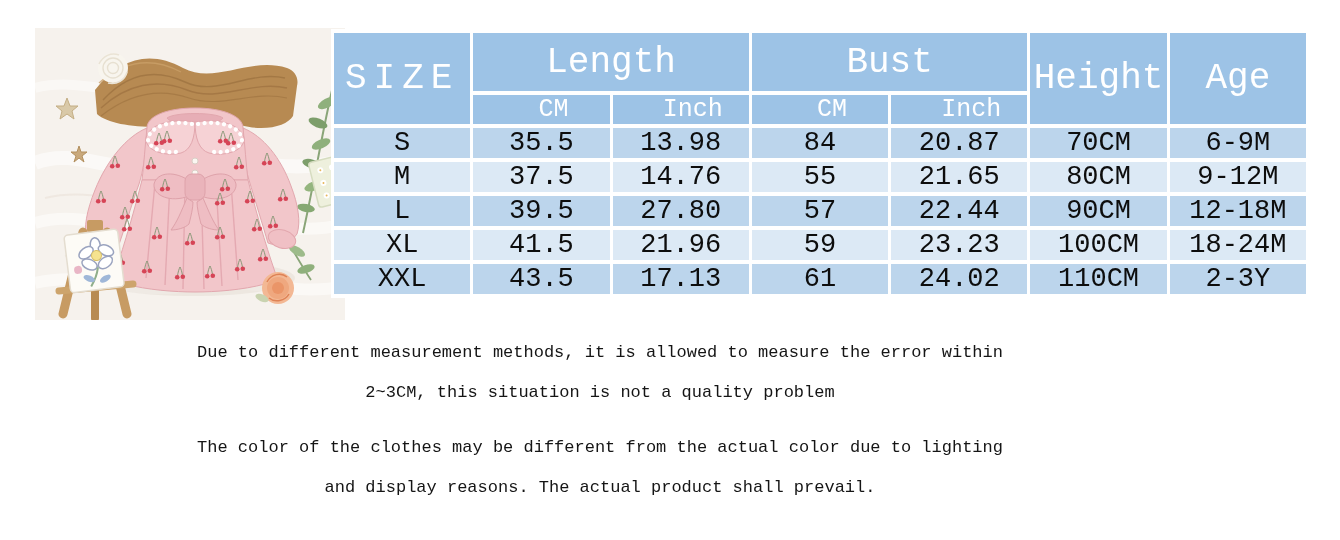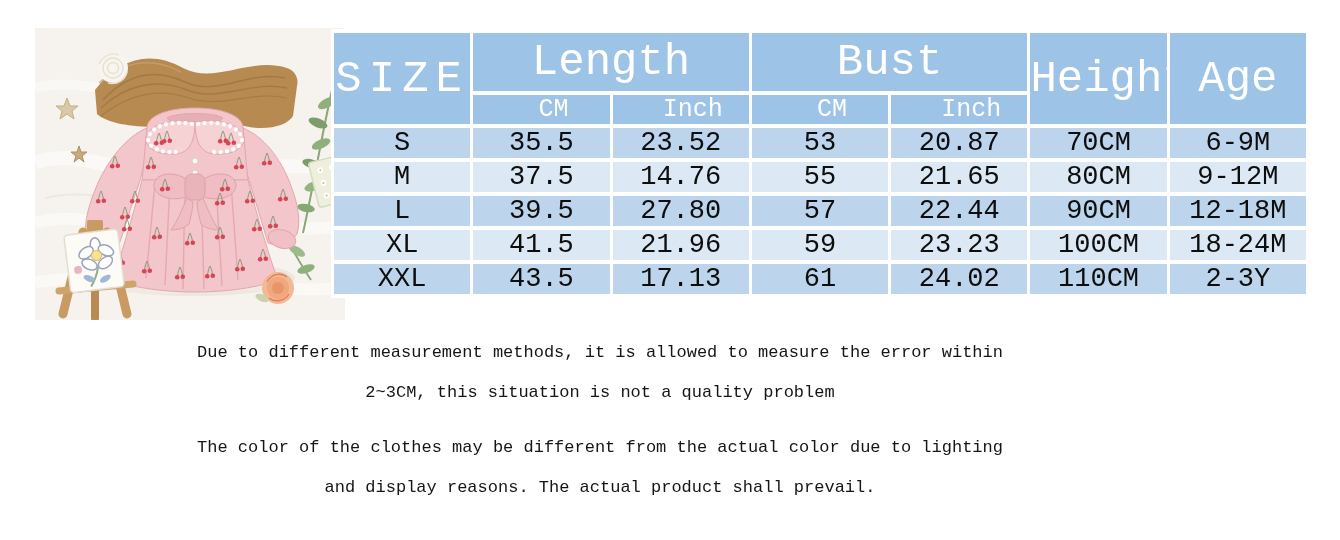--- a/index.html
+++ b/index.html
@@ -22,21 +22,21 @@
     table-layout:fixed; border-collapse:separate; border-spacing:3px 4px;
     background:#ffffff;
   }
   table.size-table th, table.size-table td {
     text-align:center; vertical-align:middle; font-weight:normal;
     overflow:hidden; white-space:nowrap;
   }
   table.size-table th {
     background:#9dc3e6; color:#ffffff;
   }
-  tr.hrow1 th { font-size:44px; height:58px; }
+  tr.hrow1 th { font-size:36px; height:58px; }
   th.h-size  { font-size:41px; letter-spacing:7px; }
   tr.hrow2 th { font-size:25px; height:28px;padding-left:24px; }
   table.size-table td {
     background:#bcd5ec; color:#0d0d0d; font-size:27px; height:30px;
   }
   tr.row-light td { background:#dce9f5; }
 
   
   .note {
     position:absolute; left:12px; width:1176px;
@@ -255,22 +255,22 @@
         <th>CM</th>
         <th>Inch</th>
         <th>CM</th>
         <th>Inch</th>
       </tr>
     </thead>
     <tbody>
       <tr class="row-dark">
         <td>S</td>
         <td>35.5</td>
-        <td>23.52</td>
-        <td>53</td>
+        <td>13.98</td>
+        <td>84</td>
         <td>20.87</td>
         <td>70CM</td>
         <td>6-9M</td>
       </tr>
       <tr class="row-light">
         <td>M</td>
         <td>37.5</td>
         <td>14.76</td>
         <td>55</td>
         <td>21.65</td>

